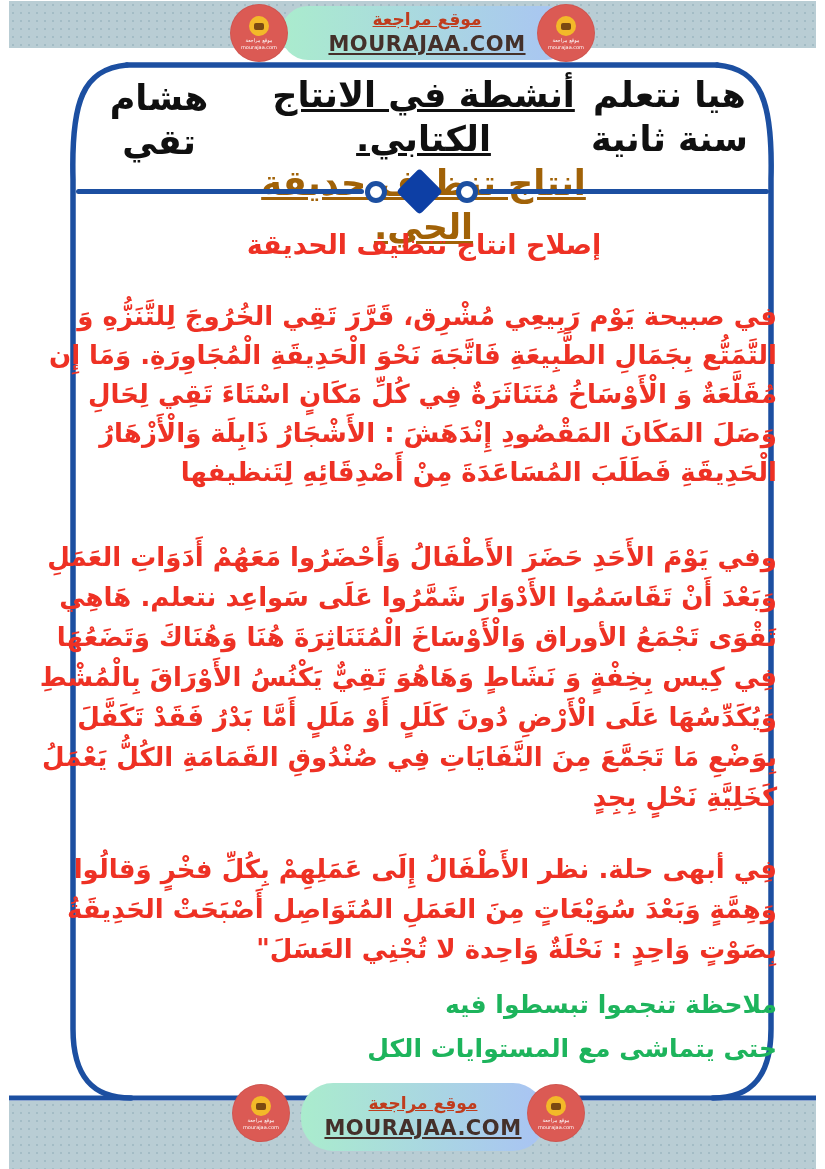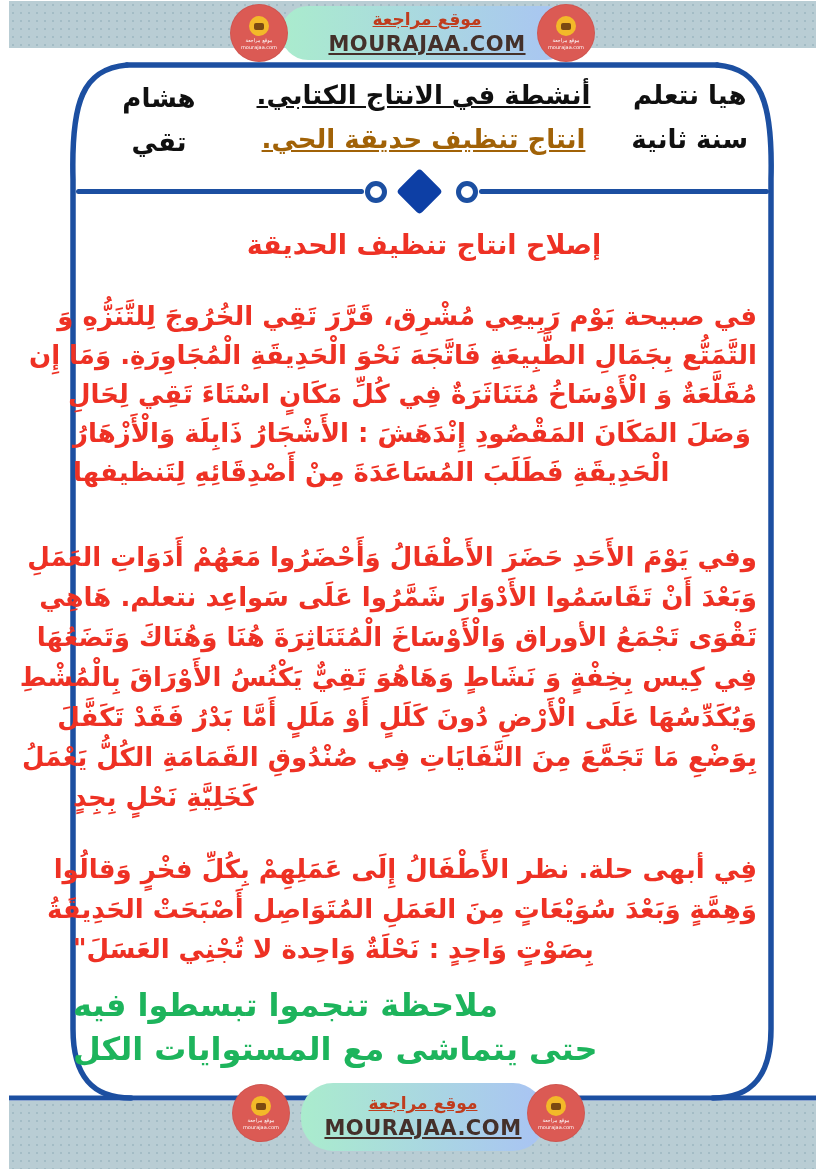--- a/index.html
+++ b/index.html
@@ -52,21 +52,21 @@
     width:20px;height:20px;border-radius:50%;background:#f3b929;
     display:flex;align-items:center;justify-content:center;margin-bottom:1px;
   }
   .badge .glyph{width:10px;height:7px;background:#7a4a12;border-radius:2px;}
   .badge .t{color:#ffffff;font-size:5px;line-height:1.3;white-space:nowrap;}
 
   
   .frame-svg{position:absolute;left:0;top:0;z-index:1;}
 
   
-  .hdr{position:absolute;z-index:2;color:#101010;font-weight:bold;font-size:26px;line-height:44px;}
+  .hdr{position:absolute;z-index:2;color:#101010;font-weight:bold;font-size:35px;line-height:44px;}
   .hdr-right{right:68px;top:72px;text-align:center;}
   .hdr-center{left:242px;top:72px;width:345px;text-align:center;}
   .hdr-center .u1{text-decoration:underline;}
   .hdr-center .u2{text-decoration:underline;color:#a16207;}
   .hdr-left{left:95px;top:75px;width:110px;text-align:center;}
 
   
   .div-seg{position:absolute;height:5px;background:#1c4fa1;top:188px;border-radius:3px;z-index:2;}
   .donut{
     position:absolute;top:180px;width:12px;height:12px;border-radius:50%;
@@ -75,27 +75,27 @@
   .diamond{
     position:absolute;left:394px;top:174px;width:33px;height:33px;
     background:#0d3fa5;transform:rotate(45deg);border-radius:4px;z-index:2;
   }
 
   
   .essay-title{
     position:absolute;left:75px;top:228px;width:680px;
     text-align:center;color:#ee3124;font-weight:bold;font-size:27px;z-index:2;
   }
-  .para{position:absolute;left:64px;width:684px;text-align:left;font-weight:bold;z-index:2;}
+  .para{position:absolute;left:84px;width:684px;text-align:right;font-weight:bold;z-index:2;}
   .para div{white-space:nowrap;}
   .red{color:#ee3124;font-size:26px;}
   .p1{top:296px;line-height:39px;}
   .p2{top:536px;line-height:40px;}
   .p3{top:848px;line-height:40px;}
-  .note{top:982px;line-height:44px;color:#1db45c;font-size:32px;}
+  .note{top:982px;line-height:44px;color:#1db45c;font-size:25px;}
 </style>
 </head>
 <body>
 
 <div class="page">
 
   <div class="band top"></div>
 
   <div class="band bottom"></div>
 

